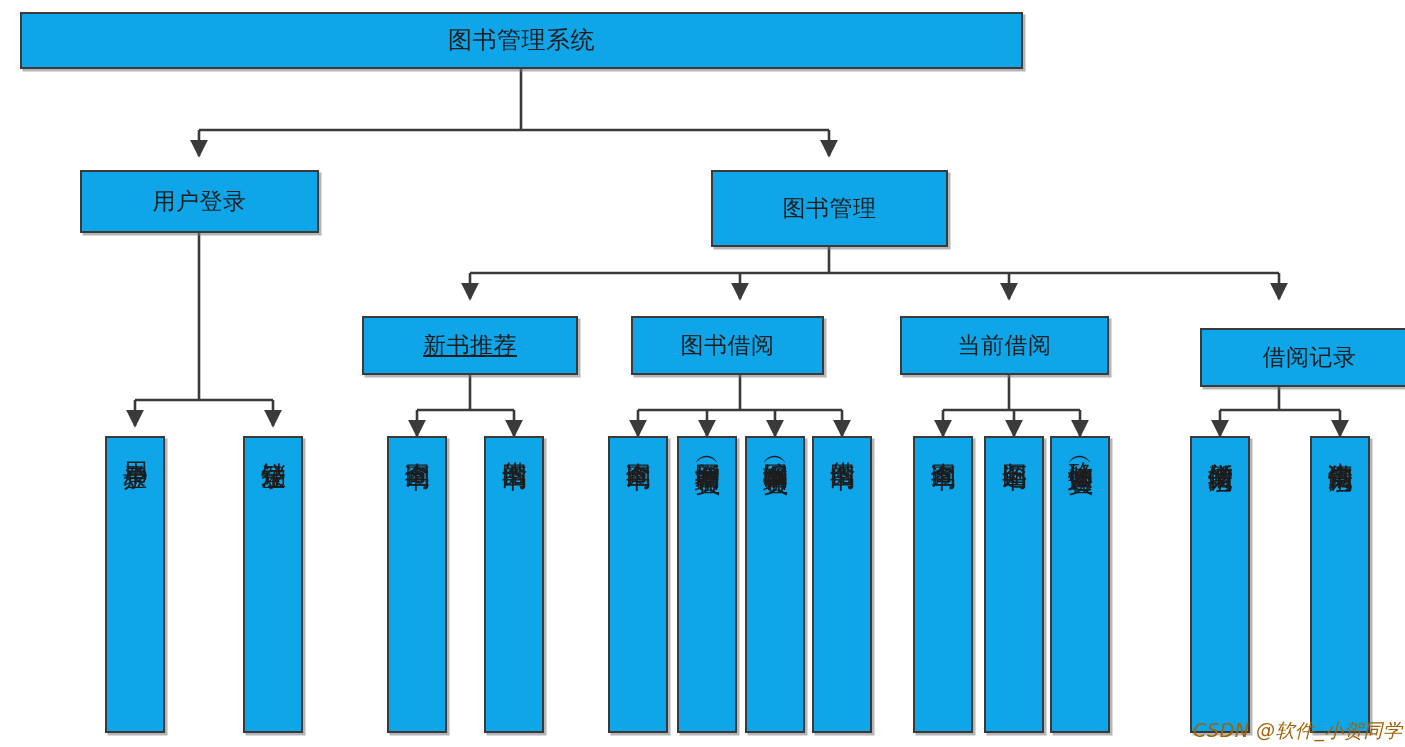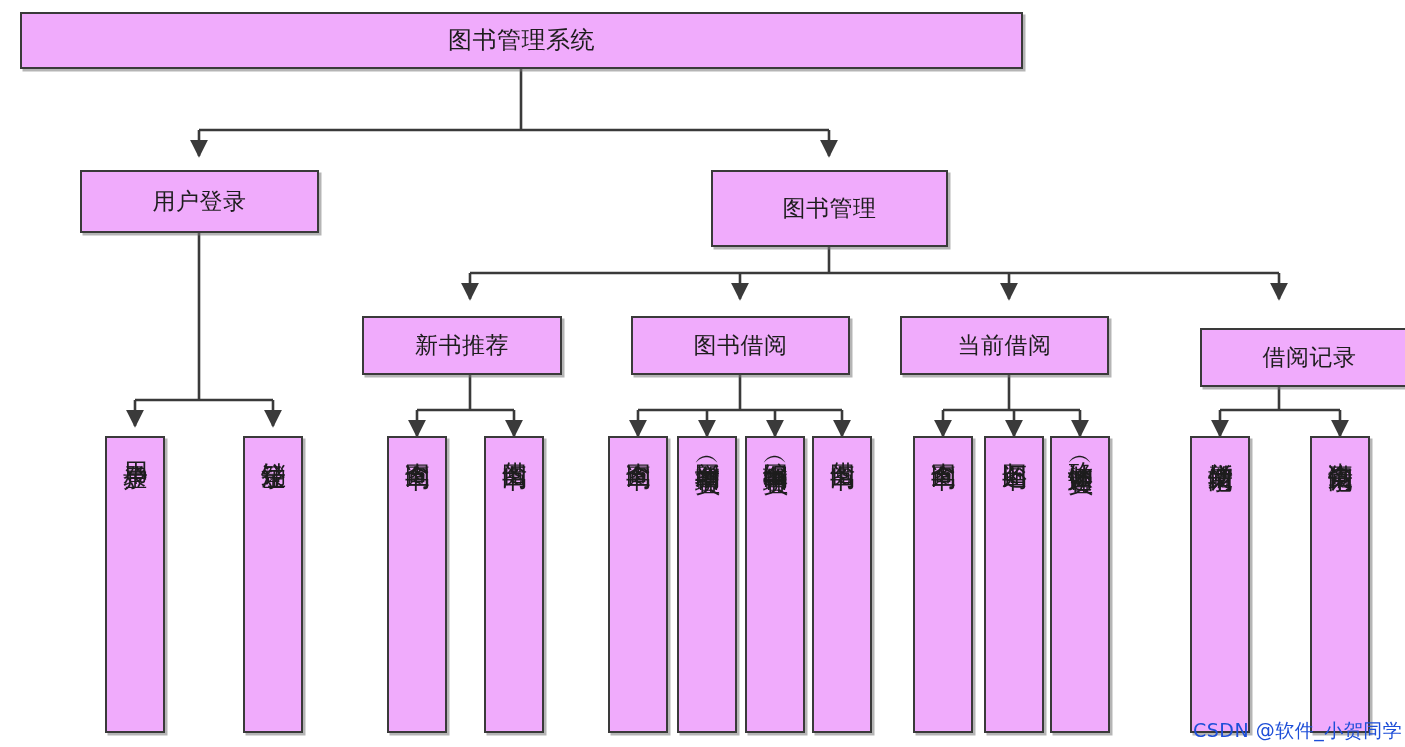--- a/index.html
+++ b/index.html
@@ -22,21 +22,21 @@
     position: absolute;
     left: 0;
     top: 0;
     width: 1405px;
     height: 747px;
     pointer-events: none;
   }
   .node {
     position: absolute;
     box-sizing: border-box;
-    background: #f0abfc;
+    background: #0ea5e9;
     border: 2.2px solid #3a3a3a;
     box-shadow: 2.5px 2.5px 0 0 rgba(120,120,120,0.55);
     display: flex;
     align-items: center;
     justify-content: center;
     color: #1d1d1d;
   }
   .node .lbl {
     display: block;
     text-align: center;
@@ -58,24 +58,25 @@
     writing-mode: vertical-rl;
     text-orientation: upright;
     font-size: 25px;
     line-height: 1.04;
     letter-spacing: 1.5px;
     white-space: nowrap;
   }
   .watermark {
     position: absolute;
     font-size: 19px;
-    color: #1d4ed8;
+    color: #a16207;
     white-space: nowrap;
     letter-spacing: 0.5px;
     font-family: "DejaVu Sans", "Liberation Sans", sans-serif;
+    font-style: italic;
   }
 </style>
 </head>
 <body>
 
 <div id="canvas">
   <svg class="wires" viewBox="0 0 1405 747" xmlns="http://www.w3.org/2000/svg">
     <defs>
       <marker id="arrow" viewBox="0 0 10 10" refX="9" refY="5" markerWidth="7" markerHeight="7" orient="auto-start-reverse">
         <path d="M 0 0 L 10 5 L 0 10 z" fill="#3a3a3a"></path>
@@ -120,24 +121,24 @@
   <div id="node-layer">
       <div class="node h root" style="left: 20px; top: 12px; width: 1003px; height: 57px;">
         <span class="lbl">图书管理系统</span>
       </div>
       <div class="node h" style="left: 80px; top: 170px; width: 239px; height: 63px;">
         <span class="lbl">用户登录</span>
       </div>
       <div class="node h" style="left: 711px; top: 170px; width: 237px; height: 77px;">
         <span class="lbl">图书管理</span>
       </div>
-      <div class="node h" style="left: 362px; top: 316px; width: 200px; height: 59px;">
+      <div class="node h" style="left: 362px; top: 316px; width: 216px; height: 59px; text-decoration: underline;">
         <span class="lbl">新书推荐</span>
       </div>
-      <div class="node h" style="left: 631px; top: 316px; width: 219px; height: 59px;">
+      <div class="node h" style="left: 631px; top: 316px; width: 193px; height: 59px;">
         <span class="lbl">图书借阅</span>
       </div>
       <div class="node h" style="left: 900px; top: 316px; width: 209px; height: 59px;">
         <span class="lbl">当前借阅</span>
       </div>
       <div class="node h" style="left: 1170px; top: 328px; width: 219px; height: 59px; margin-left: 30px;">
         <span class="lbl">借阅记录</span>
       </div>
       <div class="node v" style="left: 105px; top: 436px; width: 60px; height: 297px;">
         <span class="lbl">用户登录</span>

